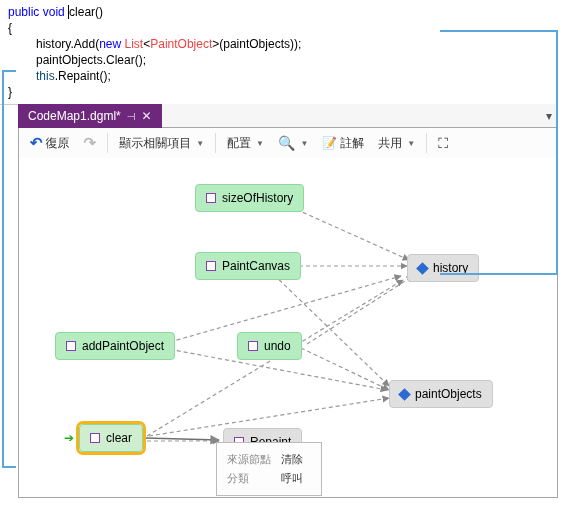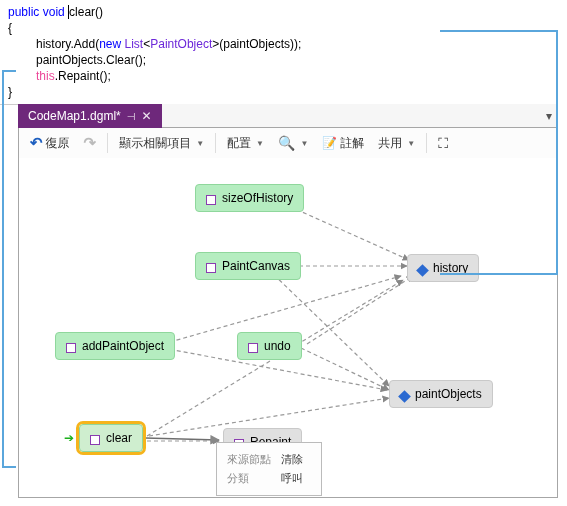--- a/index.html
+++ b/index.html
@@ -1,36 +1,36 @@
 <!DOCTYPE html>
 <html><head>
 <meta charset="utf-8">
 <style>
 *{box-sizing:border-box;margin:0;padding:0}
 body{font-family:"Segoe UI",Arial,sans-serif;font-size:12px;background:#fff;width:567px;height:506px;position:relative;overflow:hidden}
 .code-pane{background:#fff;padding:4px 8px;border-bottom:1px solid #ccc;font-family:Liberation Sans, sans-serif;font-size:12px;line-height:16px;width:420px}
 .kw{color:#0000ff}
-.type{color:#6d28d9}
+.type{color:#ef4444}
 .ident{color:#000}
-.this{color:#ec4899}
+.this{color:#0c4a6e}
 .cursor{border-left:1px solid #000}
 .diagram-wrap{position:absolute;left:18px;top:104px;width:540px}
 .tabbar{display:flex;align-items:center;height:24px;background:#0369a1}
 .tab{display:flex;align-items:center;gap:6px;height:24px;padding:0 10px;background:#6e287b;color:#fff;font-size:12px}
 .tab .x{font-size:12px;opacity:.9}
 .tab .pin{font-size:10px;opacity:.9}
 .tabtail{flex:1;height:24px;border-bottom:1px solid #a6a6a6;background:#f6f6f6}
 .tabmenu{width:18px;height:24px;display:flex;align-items:center;justify-content:center;color:#555;border-bottom:1px solid #a6a6a6;background:#f6f6f6}
 .toolbar{display:flex;align-items:center;gap:4px;height:30px;padding:2px 6px;background:#fcfcfc;border-left:1px solid #a6a6a6;border-right:1px solid #a6a6a6}
 .tbtn{display:flex;align-items:center;gap:3px;padding:3px 5px;border-radius:2px;color:#333;cursor:pointer}
 .tsep{width:1px;height:20px;background:#ddd;margin:0 2px}
 .caret{font-size:8px;color:#666;margin-left:2px}
 .canvas{position:relative;height:340px;background:#fff;border:1px solid #a6a6a6;border-top:none;overflow:hidden}
 svg.edges{position:absolute;inset:0;width:100%;height:100%}
-.node{position:absolute;display:flex;align-items:flex-end;gap:6px;padding:6px 10px;border-radius:4px;font-size:12px;background:#e0e0e0;border:1px solid #c9c9c9}
+.node{position:absolute;display:flex;align-items:center;gap:6px;padding:6px 10px;border-radius:4px;font-size:12px;background:#e0e0e0;border:1px solid #c9c9c9}
 .node.green{background:#b5edc0;border-color:#8fd79c}
 .node .ic{width:10px;height:10px;display:inline-block}
 .ic.method{border:1.5px solid #8a3db0;background:#fff}
 .ic.field{width:9px;height:9px;background:#2b6ad1;transform:rotate(45deg)}
 .node.sel{outline:3px solid #f5b41c;background:#cfeecf}
 .arrow-in{position:absolute;left:-16px;top:50%;transform:translateY(-50%);color:#1bb01b;font-size:12px}
 .tip{position:absolute;background:#fdfdfd;border:1px solid #bbb;padding:6px 8px;font-size:11px;z-index:5}
 .tip table td{padding:1px 8px 1px 0;color:#8a8a8a}
 .tip table td.val{color:#333}
 .undo-ic{color:#1e5fbf;font-size:15px;font-weight:bold}

